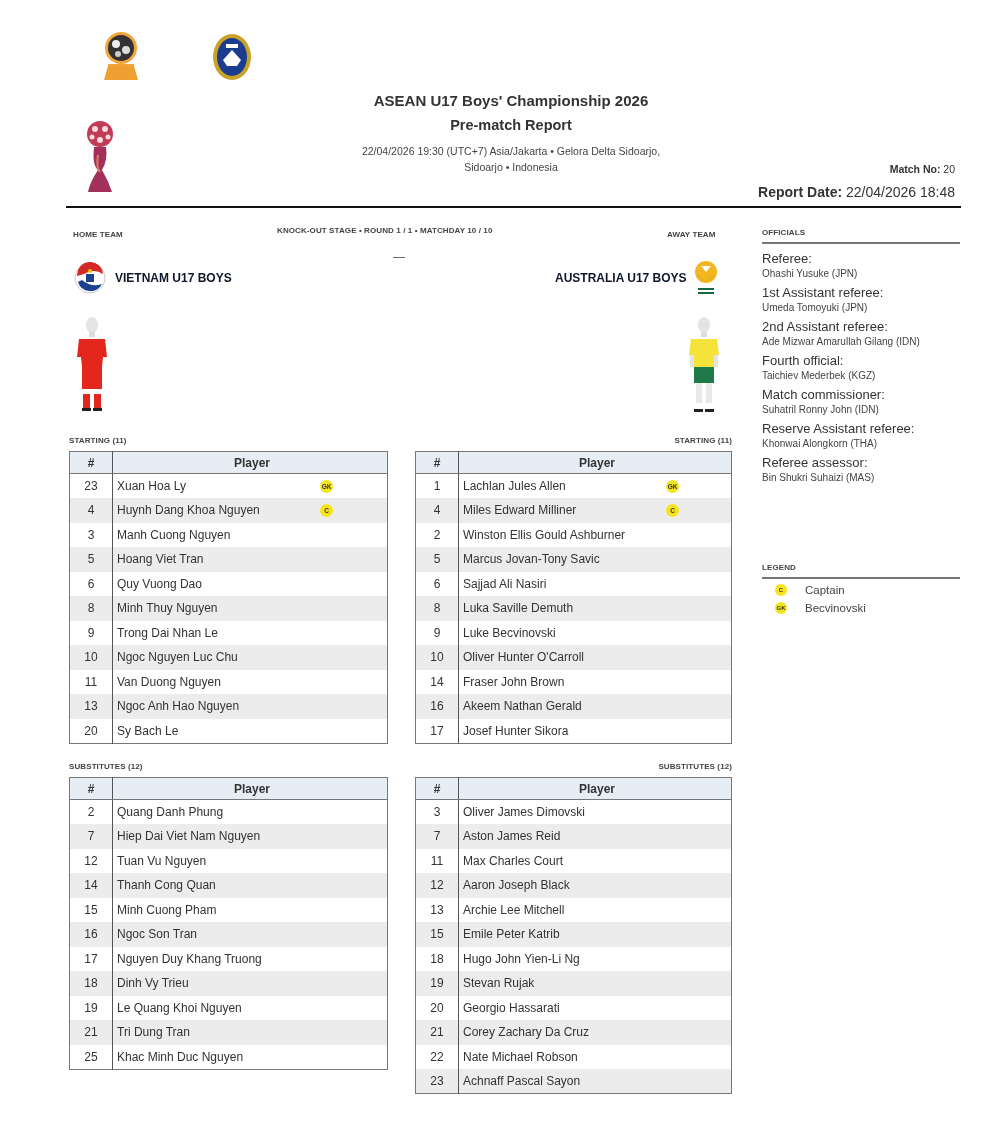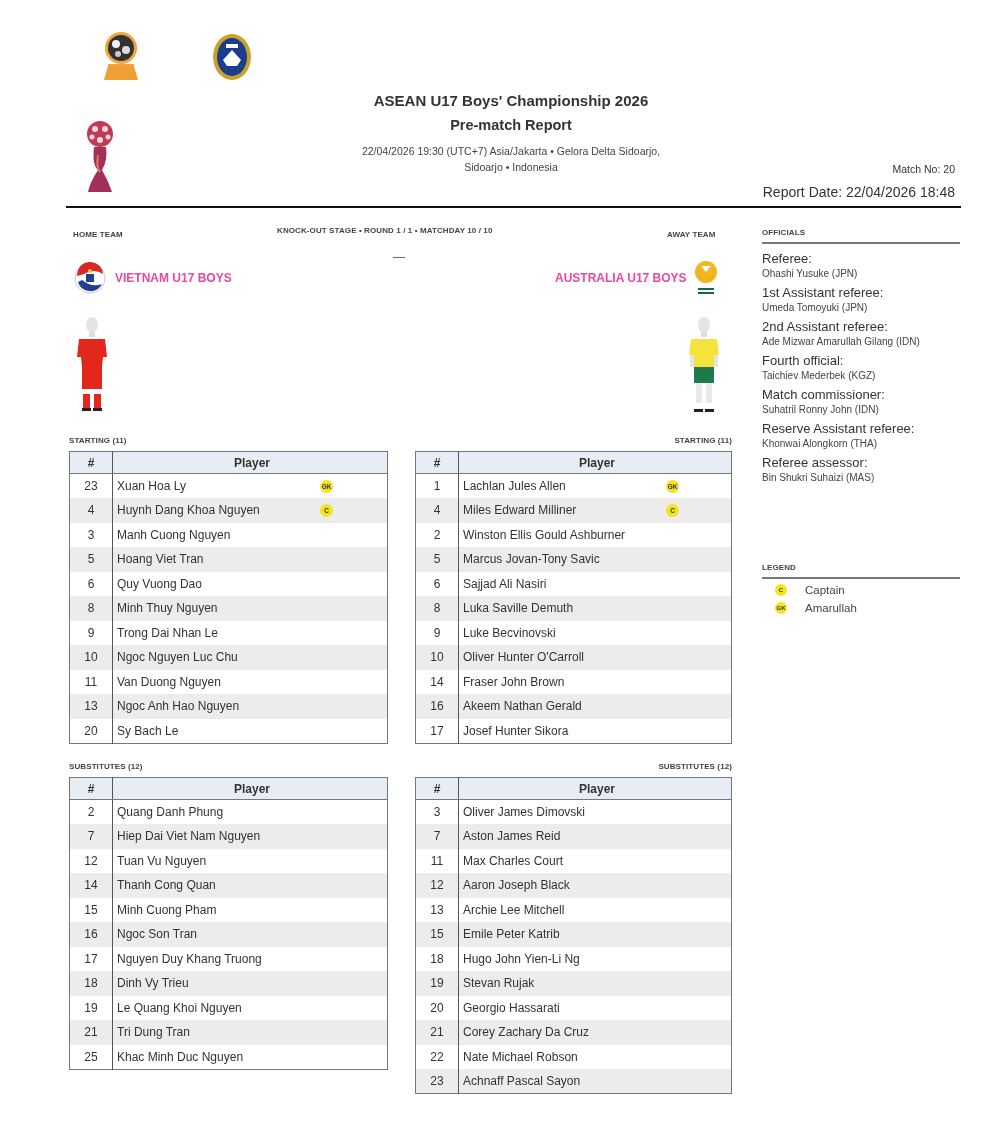--- a/index.html
+++ b/index.html
@@ -13,31 +13,31 @@
   .logo-pssi { left: 211px; top: 32px; width: 42px; height: 50px; }
   .logo-trophy { left: 82px; top: 120px; width: 36px; height: 74px; }
 
   .title { left: 0; width: 1022px; top: 92px; text-align: center; font-size: 15px; font-weight: bold; color: #333; }
   .subtitle { left: 0; width: 1022px; top: 117px; text-align: center; font-size: 14.5px; font-weight: bold; color: #333; }
   .meta1 { left: 0; width: 1022px; top: 145px; text-align: center; font-size: 10.5px; color: #444; }
   .meta2 { left: 0; width: 1022px; top: 161px; text-align: center; font-size: 10.5px; color: #444; }
 
   .matchno { right: 35px; top: 163px; font-size: 10.5px; color: #333; text-align: right; }
   .reportdate { right: 35px; top: 184px; font-size: 14px; color: #333; text-align: center; }
-  .lbl-b { font-weight: normal; margin-top: 24px; }
+  .lbl-b { font-weight: bold; margin-top: 24px; }
 
   .hr-main { left: 66px; top: 206px; width: 895px; height: 2px; background: #111; }
 
   .small-caps { font-size: 8px; font-weight: bold; color: #444; letter-spacing: 0.1px; }
   .home-lbl { left: 73px; top: 230px; }
   .stage-lbl { left: 277px; top: 226px; }
   .away-lbl { left: 667px; top: 230px; }
   .dash { left: 393px; top: 250px; font-size: 12px; color: #555; }
 
-  .team-name { font-size: 12px; font-weight: bold; color: #ec4899; text-align: center; }
+  .team-name { font-size: 12px; font-weight: bold; color: #0f172a; text-align: center; }
   .home-name { left: 115px; top: 271px; }
   .away-name { left: 555px; top: 271px; }
   .home-crest { left: 74px; top: 262px; width: 32px; height: 32px; }
   .away-crest { left: 693px; top: 258px; width: 26px; height: 40px; }
 
   .kit { width: 36px; height: 100px; }
   .kit-home { left: 74px; top: 315px; }
   .kit-away { left: 686px; top: 315px; }
 
   .start-home-lbl { left: 69px; top: 436px; }
@@ -446,15 +446,15 @@
 
 <div class="abs small-caps legend-head">LEGEND</div>
 <div class="abs legend-hr"></div>
 <div class="abs legend">
   <div class="legend-row">
     <span class="lbadge">C</span>
     <span>Captain</span>
   </div>
   <div class="legend-row">
     <span class="lbadge">GK</span>
-    <span>Amarullah</span>
+    <span>Becvinovski</span>
   </div>
 </div>
 
 </body></html>

